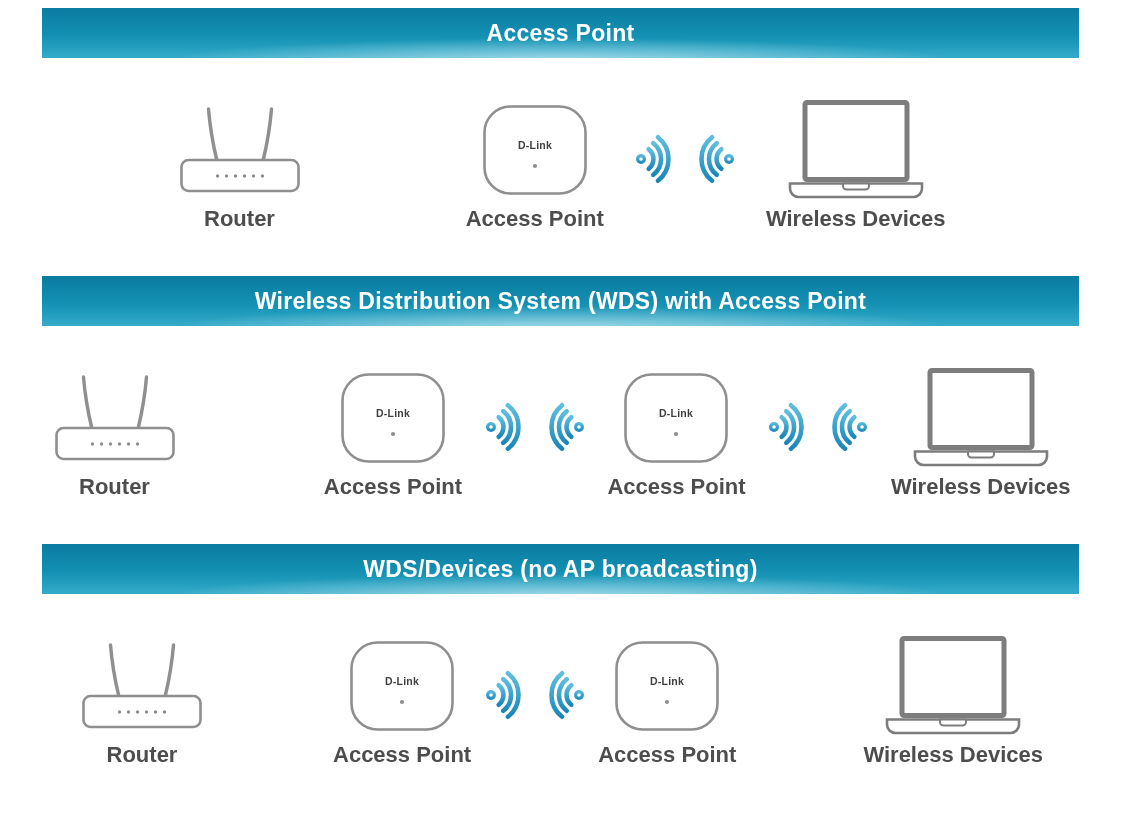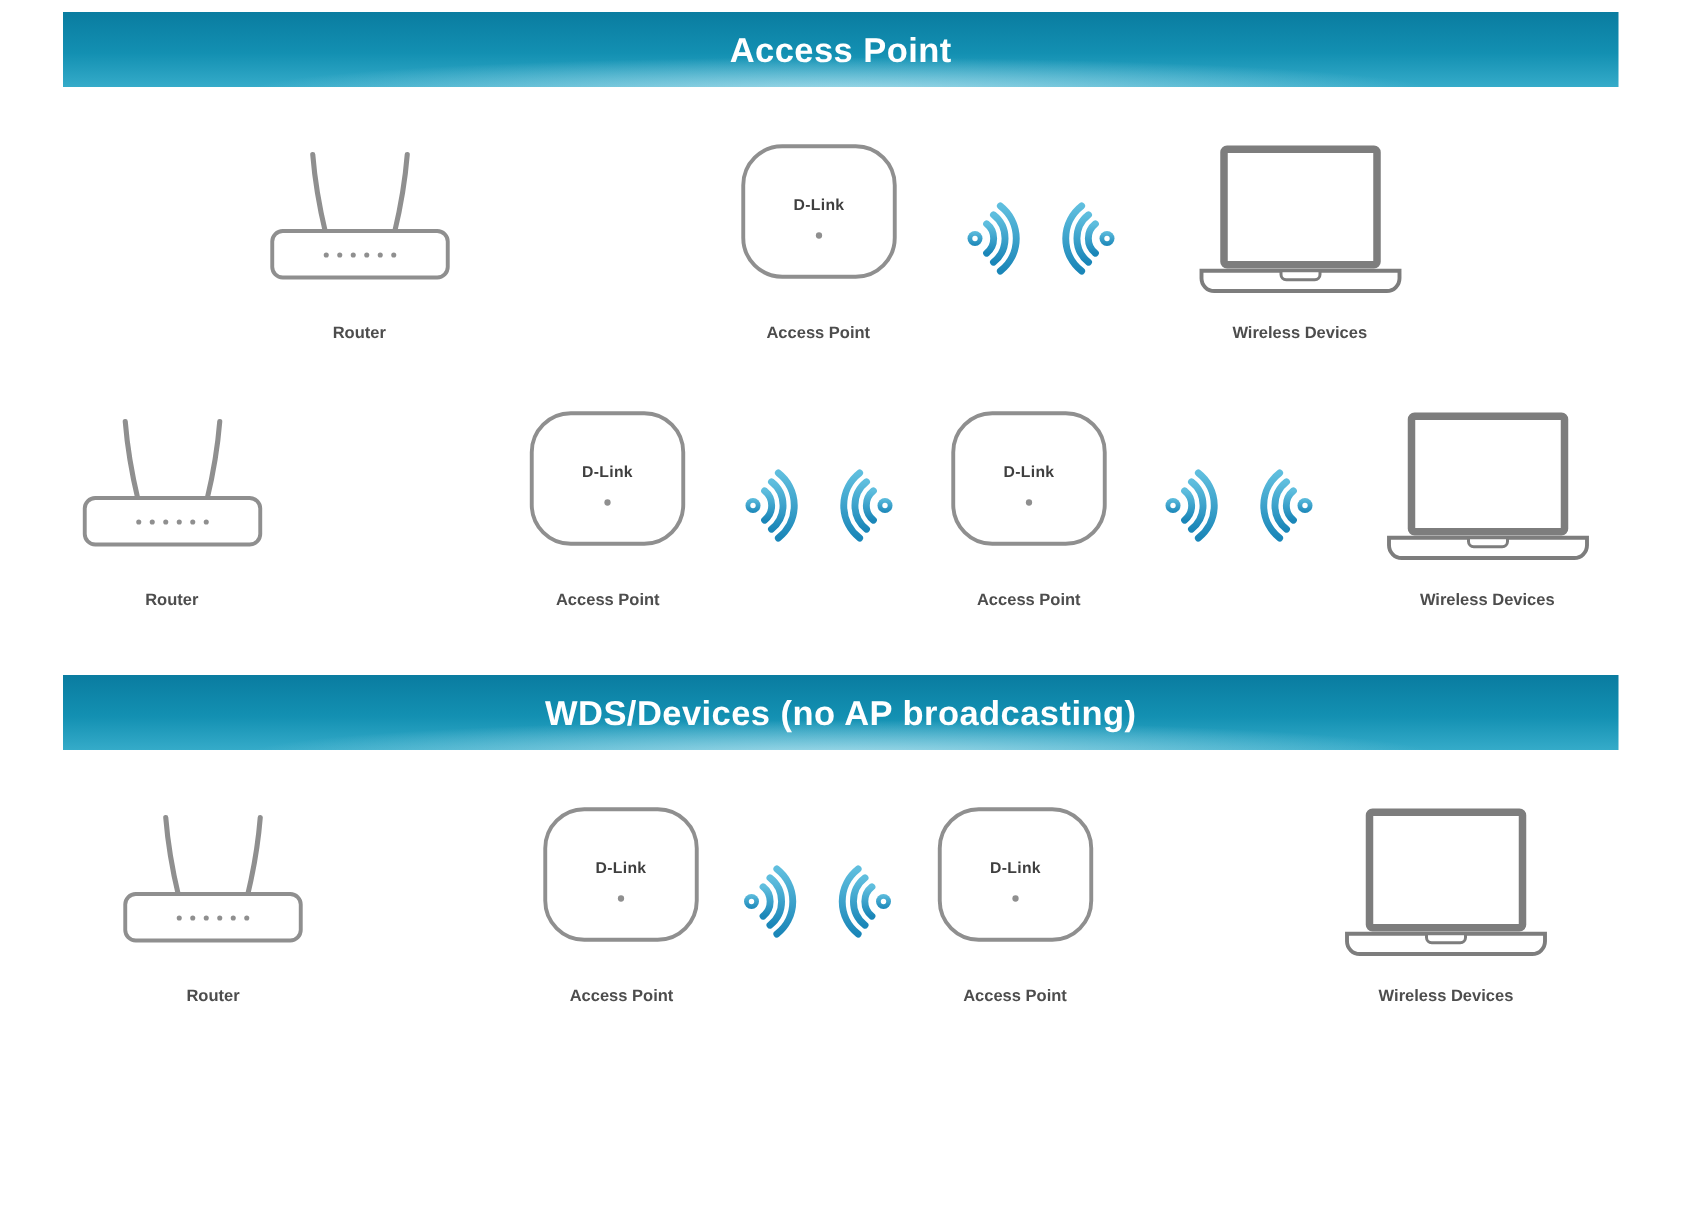--- a/index.html
+++ b/index.html
@@ -20,23 +20,23 @@
   }
   .banner-title{
     margin:0;color:var(--title-text);font-size:23px;font-weight:700;
     letter-spacing:0.3px;position:relative;z-index:1;
   }
   .row{display:flex;justify-content:space-between;align-items:flex-start;margin:36px auto 44px;}
   .section:nth-of-type(1) .row{max-width:770px;}
   .section:nth-of-type(2) .row{max-width:1020px;}
   .section:nth-of-type(3) .row{max-width:965px;}
   .device{display:flex;flex-direction:column;align-items:center;}
-  .device .icon{height:112px;display:flex;align-items:flex-start;justify-content:center;}
+  .device .icon{height:112px;display:flex;align-items:center;justify-content:center;}
   .device .label{
-    margin-top:10px;font-size:11px;font-weight:700;color:var(--label-text);white-space:nowrap;
+    font-size:22px;font-weight:700;color:var(--label-text);white-space:nowrap;
   }
   .link{
     flex:1 1 0;display:flex;align-items:center;justify-content:center;
     height:112px;padding-top:18px;box-sizing:border-box;
   }
   svg{display:block;}
 </style>
 </head>
 <body>
 
@@ -119,20 +119,23 @@
     <rect x="28" y="5.5" width="102" height="77" rx="2" fill="#fff" stroke="#7d7d7d" stroke-width="5"></rect>
     <path d="M13 86.5 h132 v5 a8.5 8.5 0 0 1 -8.5 8.5 H21.5 a8.5 8.5 0 0 1 -8.5 -8.5 z" fill="#fff" stroke="#7d7d7d" stroke-width="2.6"></path>
     <path d="M66 86.5 h26 v2.5 a3.5 3.5 0 0 1 -3.5 3.5 h-19 a3.5 3.5 0 0 1 -3.5 -3.5 z" fill="#fff" stroke="#7d7d7d" stroke-width="2"></path>
   </svg>
           </div>
         <div class="label">Wireless Devices</div>
         </div>
       </div>
     </section>
     <section class="section">
+    <div class="banner">
+      <div class="banner-title">Wireless Distribution System (WDS) with Access Point</div>
+    </div>
     <div class="row">
         <div class="device">
         <div class="icon">
             <svg width="128" height="100" viewBox="0 0 128 100">
     <path d="M41 61 Q34.5 34 32.5 9" fill="none" stroke="#8f8f8f" stroke-width="3.4" stroke-linecap="round"></path>
     <path d="M87 61 Q93.5 34 95.5 9" fill="none" stroke="#8f8f8f" stroke-width="3.4" stroke-linecap="round"></path>
     <rect x="5.5" y="60" width="117" height="31" rx="7" fill="#fff" stroke="#8f8f8f" stroke-width="2.6"></rect>
     <g fill="#8f8f8f">
                 <circle cx="41.5" cy="76" r="1.7"></circle>
                 <circle cx="50.5" cy="76" r="1.7"></circle>

